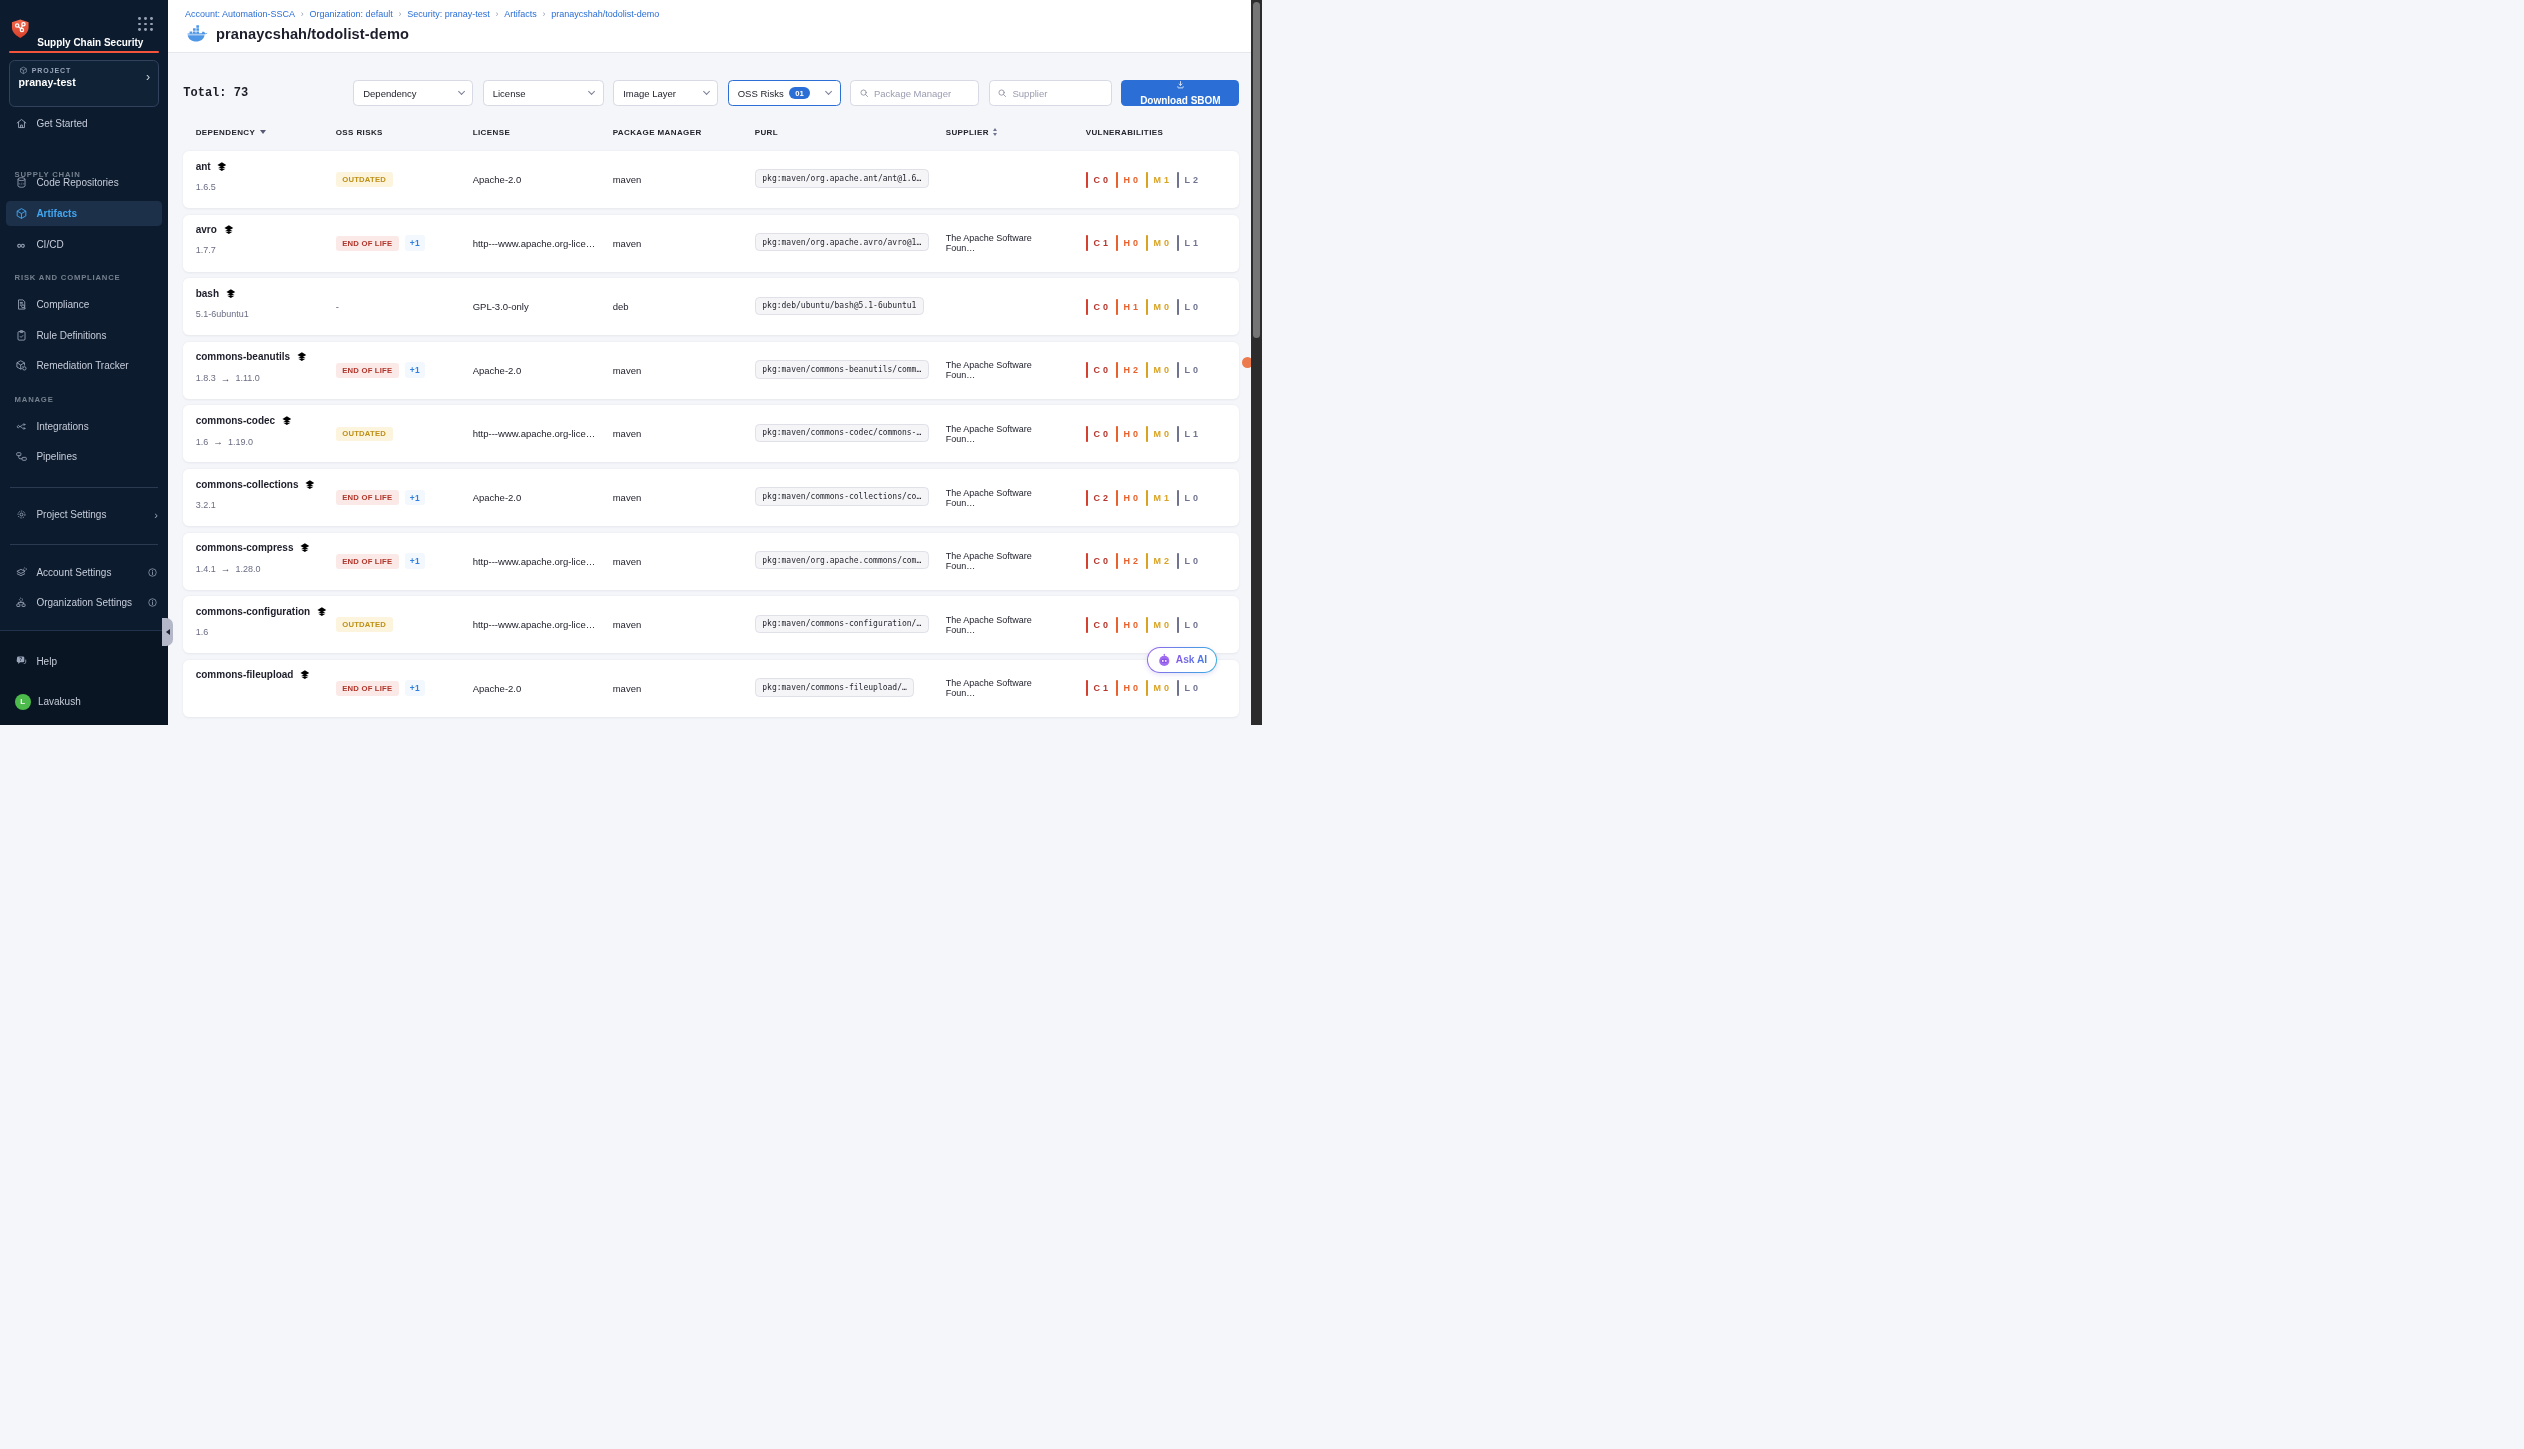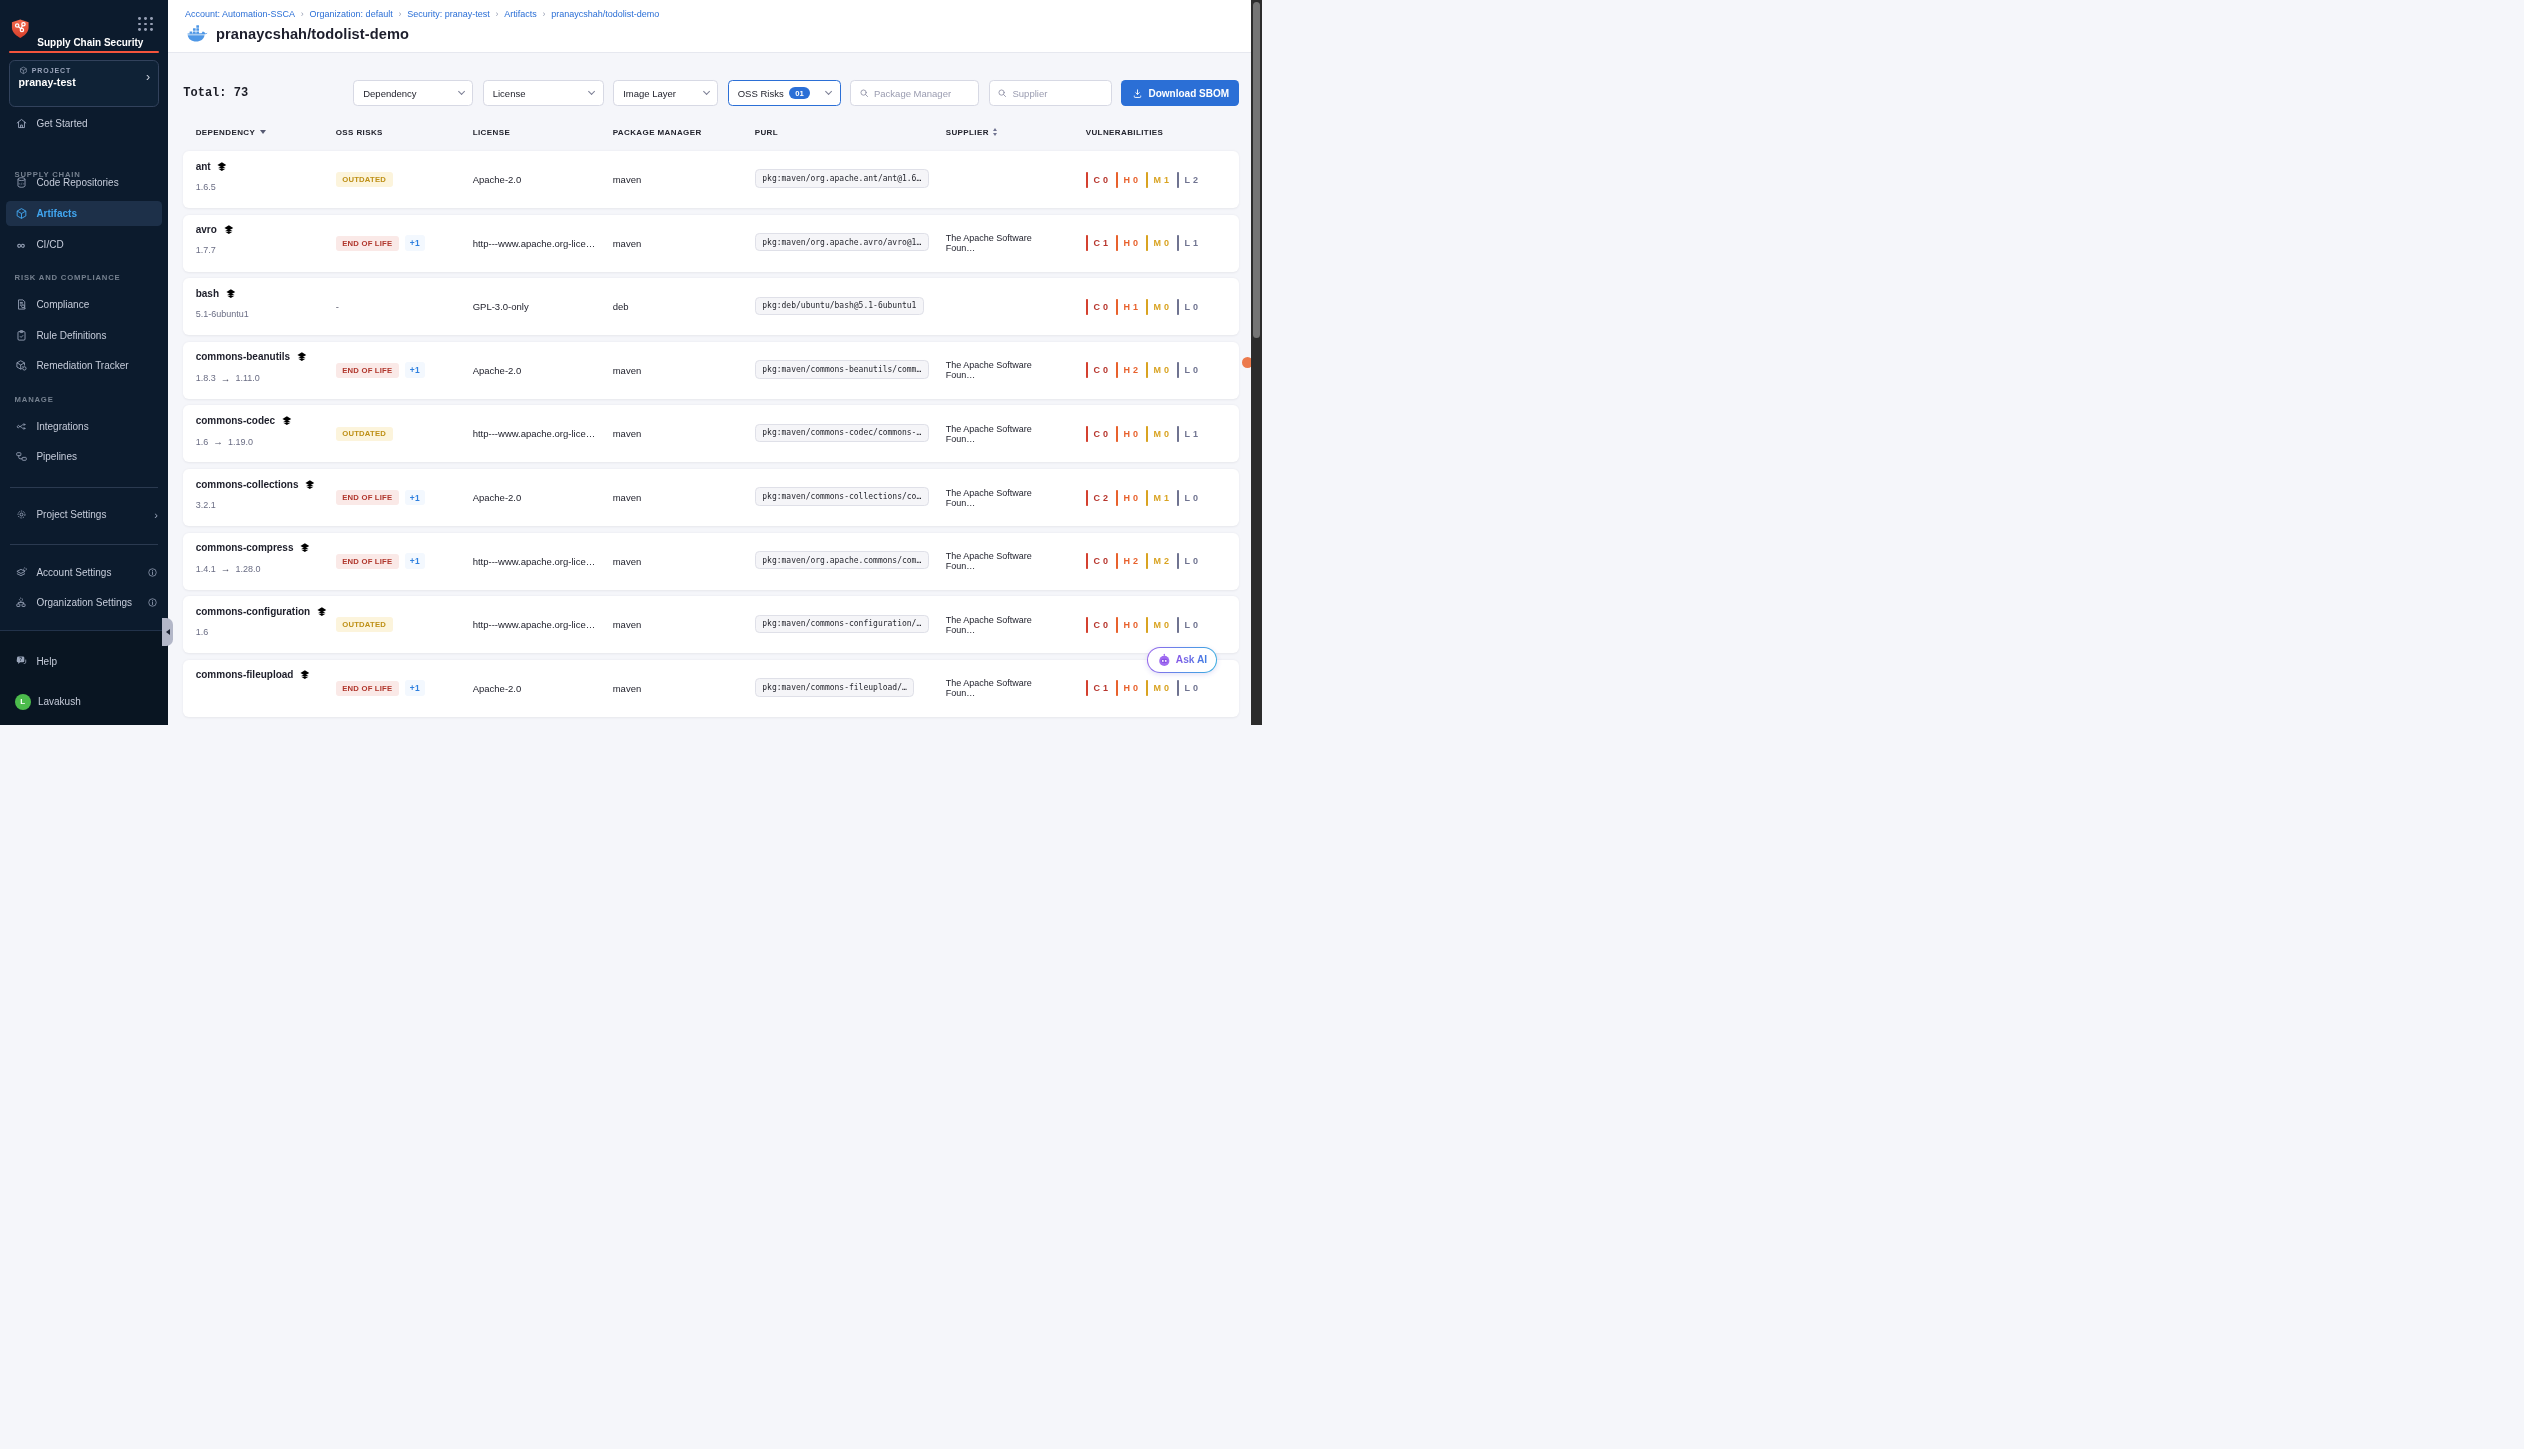--- a/index.html
+++ b/index.html
@@ -71,21 +71,21 @@
   .sel-oss { width:113px; border:1.1px solid #2B6FD6; }
   .count-pill { background:#2B6FD6; color:#fff; font-size:7.7px; font-weight:700; border-radius:6.6px; padding:1.8px 5.8px; margin-left:5.8px; }
   .search { height:26px; background:#fff; border:0.7px solid #D7D9E4; border-radius:4.4px; display:flex; align-items:center; padding:0 7.3px; }
   .search svg { width:10.2px; height:10.2px; color:#8C8EA3; flex:0 0 10.2px; }
   .search input { border:none; outline:none; width:100%; margin-left:5.1px; font-size:9.5px; color:#23242E;
     font-family:"Liberation Sans",sans-serif; background:transparent; }
   .search input::placeholder { color:#9A9CB0; }
   .s-pm { width:129px; } .s-sup { width:123px; }
   .btn-download { width:118px; height:26px; background:#2B6FD6; border:none; border-radius:4.4px; color:#fff;
     font-size:10px; font-weight:700; display:flex; align-items:center; justify-content:center; gap:5.8px; cursor:pointer;
-    font-family:"Liberation Sans",sans-serif; }
+    font-family:"Liberation Sans",sans-serif;flex-direction:column; }
   .btn-download svg { width:11px; height:11px; }
 
   .thead { display:grid; grid-template-columns:140px 137px 140px 142px 191px 140px 1fr; padding-left:12.4px;
     margin-top:11.7px; height:29px; align-items:center; }
   .th { font-size:8px; font-weight:700; color:#23242E; letter-spacing:0.4px; display:flex; align-items:center; gap:4.4px; cursor:pointer; }
   .tri-down { width:0; height:0; border-left:3.3px solid transparent; border-right:3.3px solid transparent; border-top:4px solid #565A72; }
   .sort-ud { display:flex; flex-direction:column; gap:1.5px; }
   .sort-ud i { width:0; height:0; border-left:2.8px solid transparent; border-right:2.8px solid transparent; }
   .sort-ud .u { border-bottom:3.4px solid #6F7390; }
   .sort-ud .d { border-top:3.4px solid #6F7390; }

